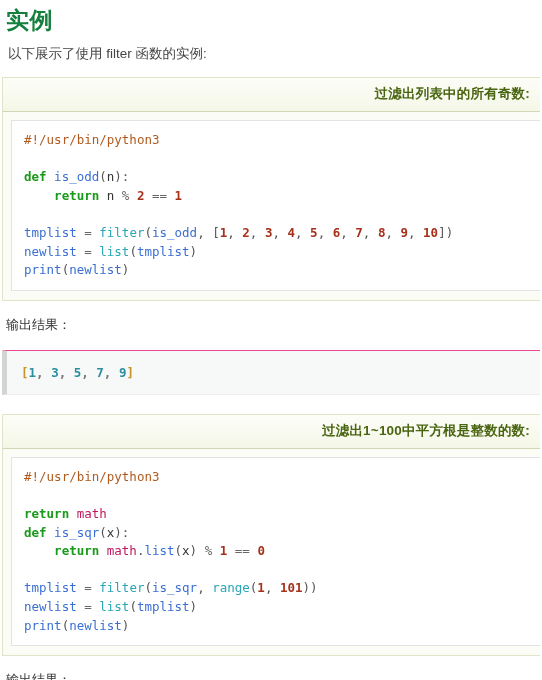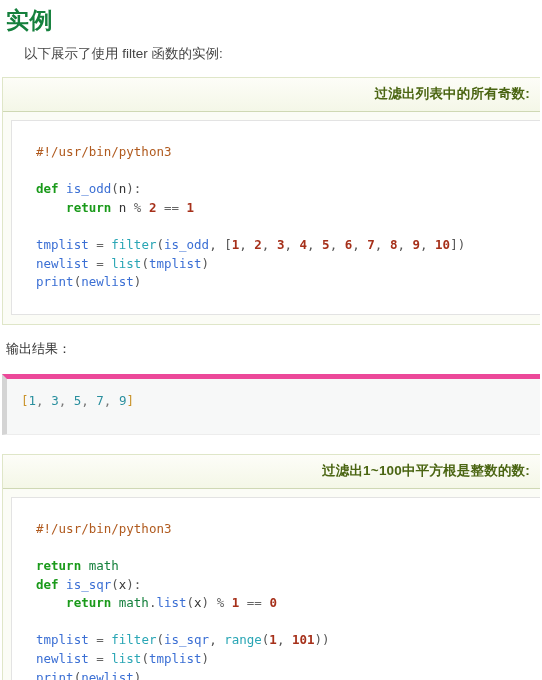--- a/index.html
+++ b/index.html
@@ -27,21 +27,21 @@
     font-size: 23px;
     font-weight: bold;
     color: #15803d;
     margin: 6px 0 0 6px;
     letter-spacing: 0.5px;
     line-height: 28px;
   }
   .intro {
     font-size: 13.5px;
     color: #444444;
-    margin: 11px 0 0 24px;
+    margin: 11px 0 0 8px;
     line-height: 18px;
   }
 
   
   .example-box {
     margin: 14px 2px 0 2px;
     border: 1px solid #dfe6c8;
     border-right: none;
     background: #fbfcf6;
     box-sizing: border-box;
@@ -63,54 +63,55 @@
   .code-pane {
     background: #ffffff;
     border: 1px solid #e3e3e3;
     border-right: none;
     padding: 10px 0 10px 12px;
     box-sizing: border-box;
   }
 
   
   pre.code {
-    margin: 12px;
+    margin: 0;
     font-family: "DejaVu Sans Mono", "Liberation Mono", monospace;
     font-size: 12.5px;
     line-height: 18.6px;
     color: #333333;
     white-space: pre;
     overflow: hidden;
   }
   .tok-comment { color: #b05a1e; }
   .tok-kw      { color: #1a9a1a; font-weight: bold; }
   .tok-fn      { color: #3b6fd4; }
   .tok-builtin { color: #2aa6b5; }
   .tok-name    { color: #3b6fd4; }
   .tok-num     { color: #a6301a; font-weight: bold; }
   .tok-op      { color: #666666; }
   .tok-punct   { color: #555555; }
-  .tok-mod     { color: #15803d; }
+  .tok-mod     { color: #be185d; }
   .tok-plain   { color: #333333; }
 
   
   .out-label {
     font-size: 13px;
     color: #333333;
     margin: 15px 2px 0 6px;
     line-height: 18px;
   }
   .out-box {
     margin: 16px 2px 0 2px;
     background: #f7f8f8;
     border-left: 5px solid #d4d4d4;
-    border-top: 5px solid #ec4899;
+    border-top: 1px solid #ec4899;
     border-bottom: 1px solid #ededed;
-    padding: 13px 0 25px 14px;
+    padding: 13px 0 13px 14px;
     box-sizing: border-box;
+    font-weight: bold;
   }
   pre.out {
     margin: 0;
     font-family: "DejaVu Sans Mono", "Liberation Mono", monospace;
     font-size: 12.5px;
     line-height: 17px;
     white-space: pre;
     color: #555555;
   }
   .out-brk { color: #c9932b; }

